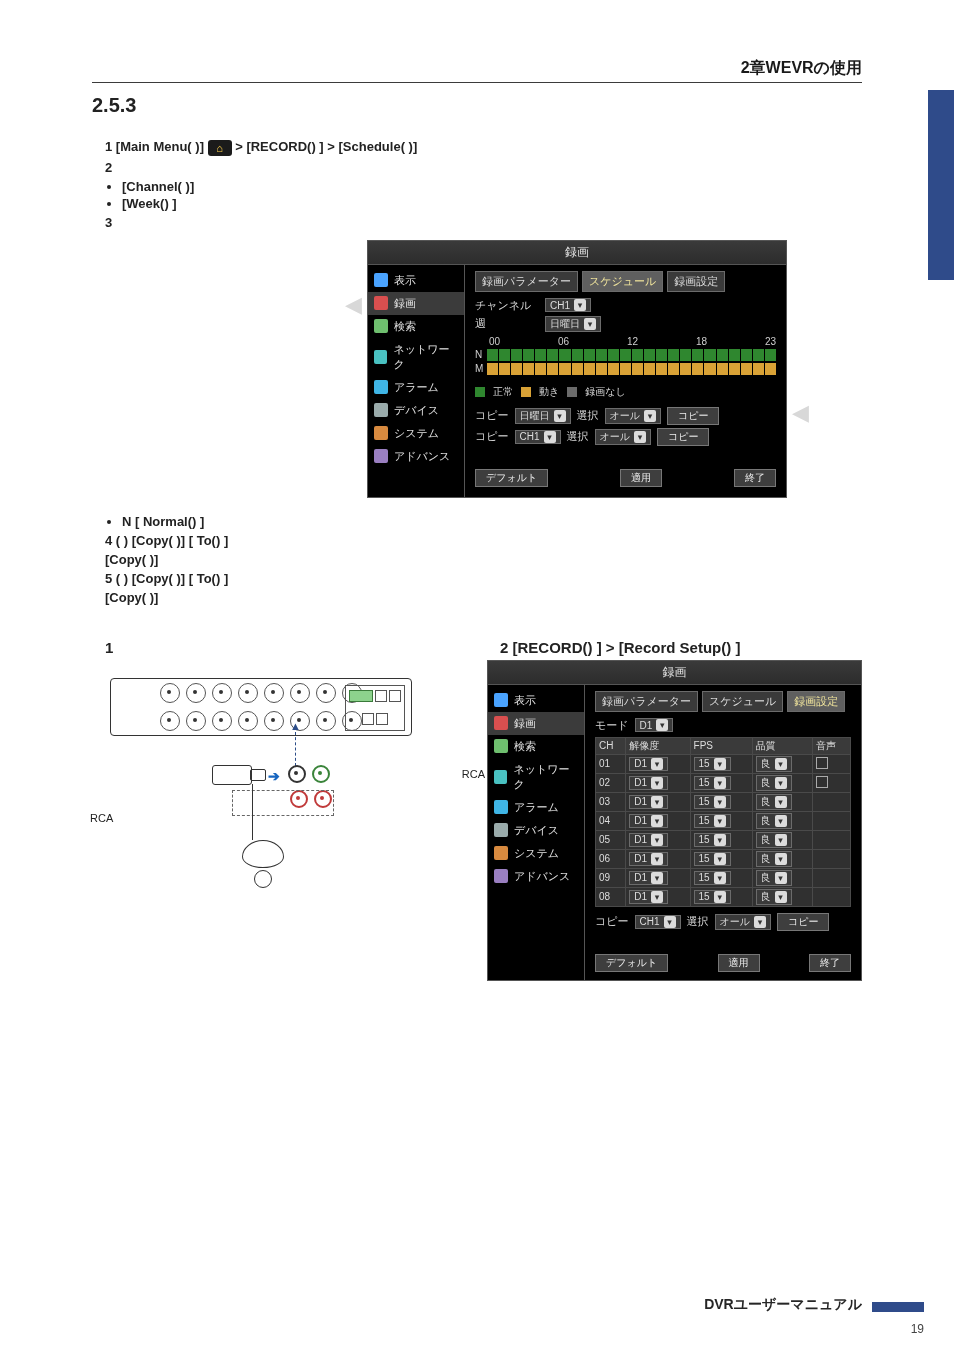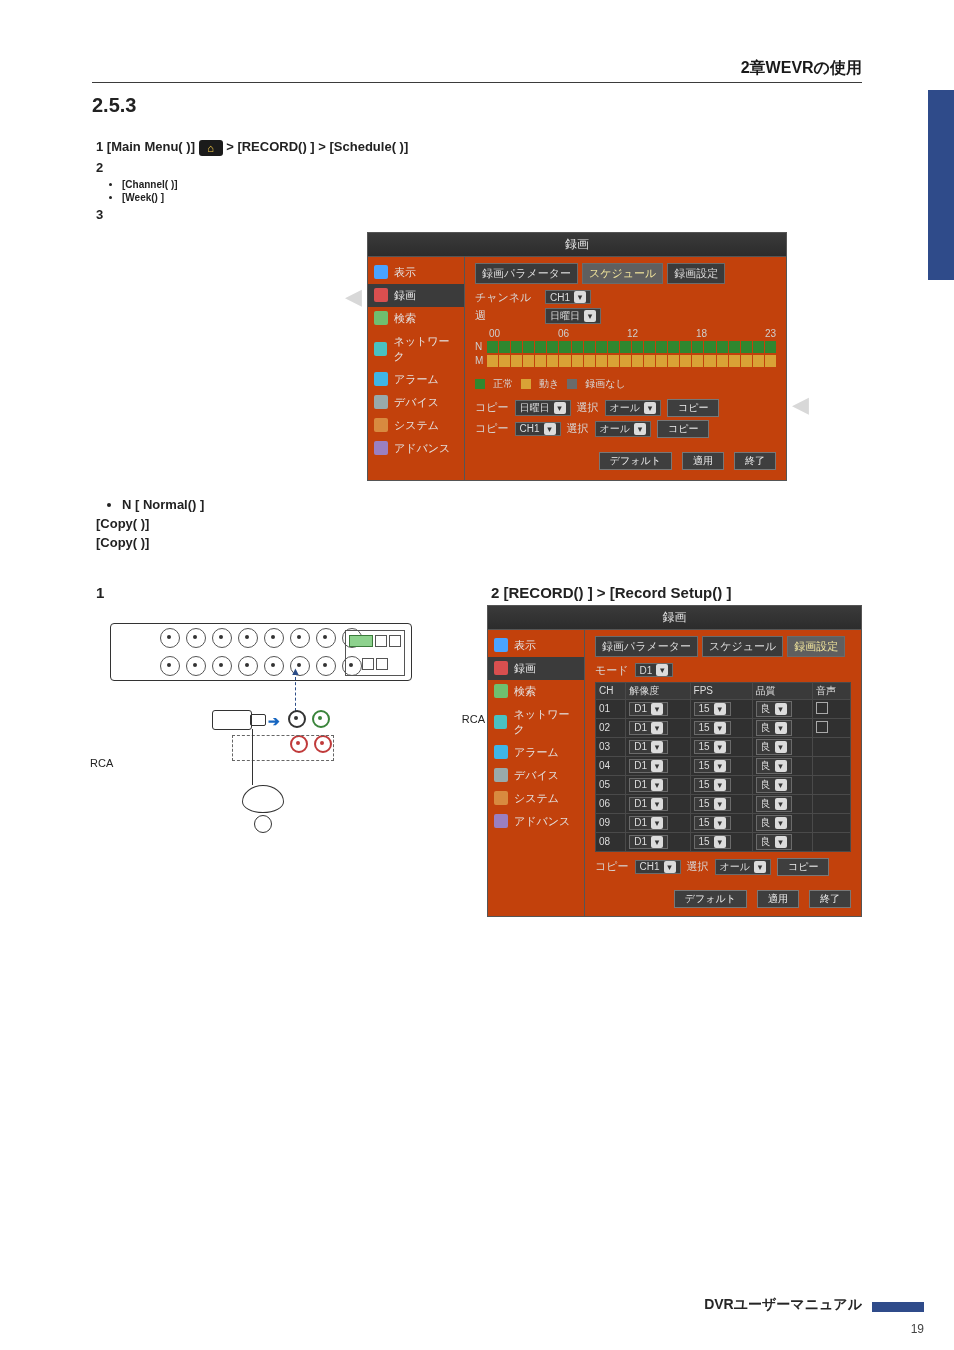--- a/index.html
+++ b/index.html
@@ -3,31 +3,31 @@
 <meta charset="utf-8">
 <style>
   html, body { margin: 0; padding: 0; background: #fff; font-family: "Meiryo", "Hiragino Kaku Gothic ProN", Arial, sans-serif; color: #222; }
   .page { width: 954px; height: 1350px; margin: 0 auto; position: relative; box-sizing: border-box; }
   .rule { position: absolute; left: 92px; right: 92px; top: 82px; border-top: 1px solid #3b3b3b; }
   .hdr { position: absolute; right: 92px; top: 58px; font-weight: bold; color: #1a1a1a; font-size: 16px; }
   .sidebar-tab { position: absolute; right: 0; top: 90px; width: 26px; height: 190px; background: #2f4b8a; }
   .content { position: absolute; left: 92px; right: 92px; top: 94px; bottom: 60px; }
   .sec-num { font-weight: bold; font-size: 20px; }
   .spacer { height: 18px; }
-  .line { margin: 4px 4px; font-size: 13px; }
+  .line { margin: 4px 13px; font-size: 13px; }
   .line b { font-weight: bold; }
-  .bullets { margin: 4px 0 4px 30px; padding: 0; font-size: 10px; }
+  .bullets { margin: 4px 0 4px 30px; padding: 0; font-size: 13px; }
   .bullets li { margin: 2px 0; list-style: disc; }
   .num-bullets { margin: 4px 0 4px 30px; padding: 0; font-size: 13px; }
   .num-bullets li { margin: 2px 0; list-style: disc; }
   .home-icon { display: inline-block; width: 24px; height: 16px; background: #1b1b1b; border-radius: 3px; vertical-align: middle; text-align: center; color: #ffd24c; line-height: 16px; font-size: 11px; }
 
   
   .shot1 { position: relative; margin: 10px auto 16px auto; left: 100px; width: 420px; }
-  .win { background: #c2410c; border: 1px solid #555; }
+  .win { background: #000000; border: 1px solid #555; }
   .win-head { text-align: center; color: #e4e4e4; font-size: 12px; padding: 3px 0; border-bottom: 1px solid #555; background: linear-gradient(#3a3a3a,#2c2c2c); }
   .win-body { display: flex; }
   .side { width: 96px; border-right: 1px solid #555; padding: 4px 0; }
   .side-item { display: flex; align-items: center; gap: 6px; color: #e4e4e4; font-size: 11px; padding: 4px 6px; }
   .side-item.active { background: #3b3b3b; }
   .side-item .ico { width: 14px; height: 14px; border-radius: 2px; display: inline-block; }
   .ico.blue { background: #4aa3ff; } .ico.red { background: #d94f4f; } .ico.green { background: #6fbf6f; }
   .ico.teal { background: #49c1c1; } .ico.cyan { background: #3fb5e6; } .ico.gray { background: #9aa; } .ico.orange { background:#d88a3f;} .ico.purple{background:#9a7fc1;}
   .pane { flex: 1; padding: 6px 10px 10px 10px; color: #d8d8d8; font-size: 11px; }
   .tabs { display: flex; gap: 4px; margin-bottom: 6px; }
@@ -40,21 +40,21 @@
   .hours { display:flex; justify-content:space-between; margin:4px 0 2px 14px; font-size:10px; color:#cfcfcf; }
   .timeline { display:flex; gap:0; margin-bottom:2px; }
   .tl-lab { width:12px; color:#cfcfcf; font-size:10px; }
   .tl-grid { flex:1; display:grid; grid-template-columns:repeat(24,1fr); gap:1px; }
   .cell-n { height:12px; background:#2f872f; }
   .cell-m { height:12px; background:#d9a236; }
   .legend { display:flex; gap:8px; align-items:center; margin-top:10px; font-size:10px; }
   .chip { width:10px; height:10px; display:inline-block; }
   .chip.n{background:#2f872f;} .chip.m{background:#d9a236;} .chip.x{background:#6b6b6b;}
   .btn { background:#3e3e3e; border:1px solid #777; color:#eee; padding:1px 10px; font-size:10px; }
-  .btn-row { display:flex; gap:10px; justify-content:flex-end; margin-top:14px; }
+  .btn-row { display:flex; gap:10px; justify-content:space-between; margin-top:23px; }
   .caret { position:absolute; color:#d8d8d8; font-size:22px; }
 
   
   .cols { display:flex; gap:20px; margin-top:8px; }
   .col { flex:1; }
   .diag { position:relative; height:250px; border:0; }
   .backpanel { position:absolute; left:18px; top:18px; width:300px; height:56px; border:1px solid #333; border-radius:4px; background:#fff; }
   .conn-row { display:flex; gap:6px; justify-content:center; padding:4px 6px; }
   .rca-port { width:18px; height:18px; border-radius:50%; border:1px solid #555; position:relative; }
   .rca-port .dot { position:absolute; left:6px; top:6px; width:4px; height:4px; border-radius:50%; background:#333; }
@@ -295,21 +295,23 @@
             </div>
           </div>
         </div>
       </div>
     </div>
 
     <ul class="num-bullets">
       <li><b>N  [    Normal()        ]</b></li>
     </ul>
 
+    <div class="line"><b>4 (              ) [Copy(        )]        [    To()       ]</b></div>
     <div class="line"><b>                               [Copy(        )]</b></div>
+    <div class="line"><b>5 (              )          [Copy(        )]        [    To()        ]</b></div>
     <div class="line"><b>                                                                          [Copy(        )]</b></div>
 
     <div class="spacer"></div>
 
     <div class="cols">
       <div class="col">
         <div class="line"><b class="step-big">1</b></div>
         <div class="diag">
           <div class="backpanel">
             <div class="conn-row">

